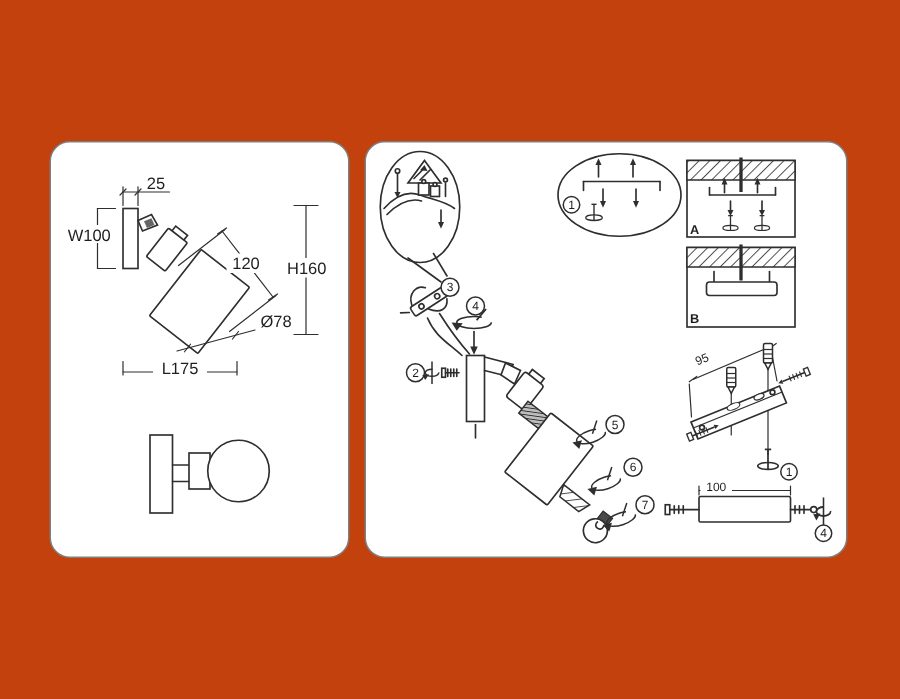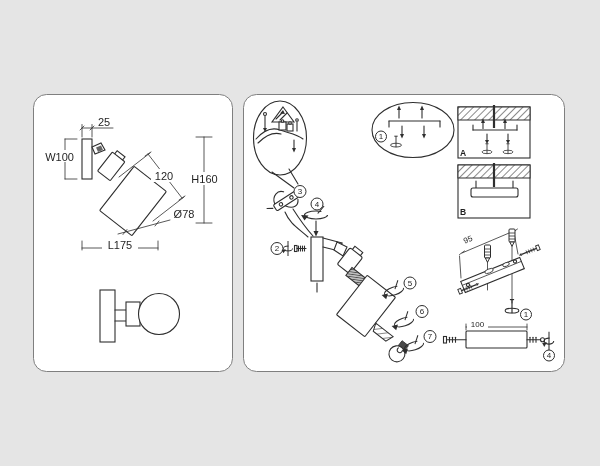--- a/index.html
+++ b/index.html
@@ -1,16 +1,16 @@
 <!DOCTYPE html>
 <html><head>
 <meta charset="utf-8">
 <style>
   html,body{margin:0;padding:0;background:#fff;}
-  .canvas{position:relative;width:600px;height:466px;background:#e5e5e5;overflow:hidden;}
+  .canvas{position:relative;width:600px;height:466px;background:#c2410c;overflow:hidden;}
   svg{position:absolute;left:0;top:0;}
   svg text{font-family:"Liberation Sans","DejaVu Sans",sans-serif;fill:#1f1f1f;}
   .dim-label{font-size:11px;}
   .badge-num{font-size:8px;}
   .detail-label{font-size:8.5px;font-weight:bold;}
   .small-dim{font-size:8px;}
   .ln{stroke:#2e2e2e;fill:none;stroke-width:1.1;stroke-linecap:round;}
   .lnf{stroke:#2e2e2e;fill:#ffffff;stroke-width:1.1;}
   .dim{stroke:#2e2e2e;fill:none;stroke-width:0.8;stroke-linecap:round;}
   .thick{stroke:#2e2e2e;stroke-width:2.2;}

